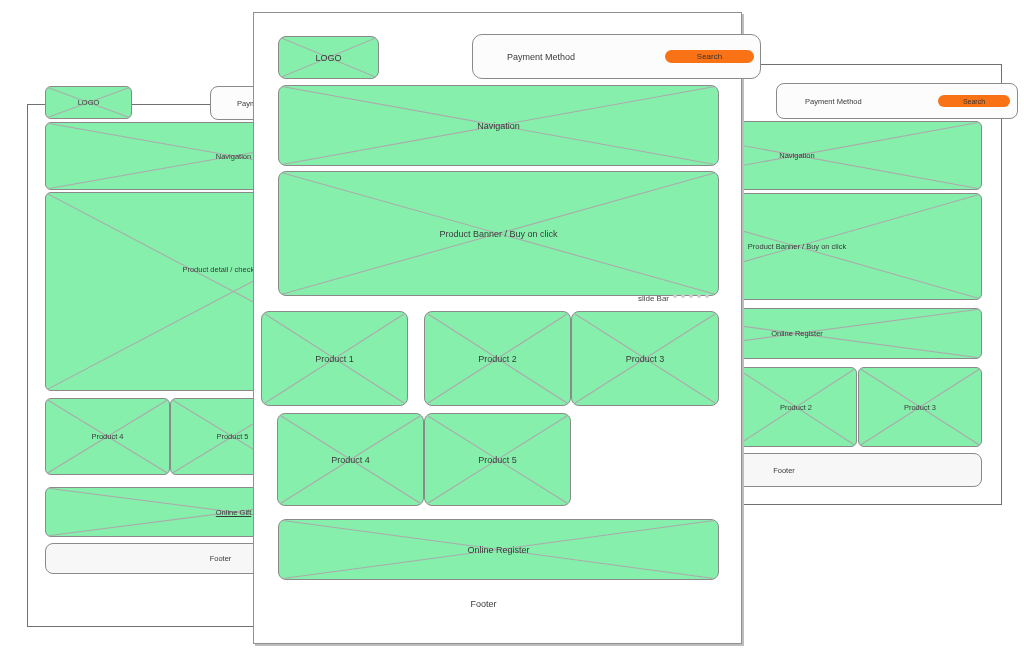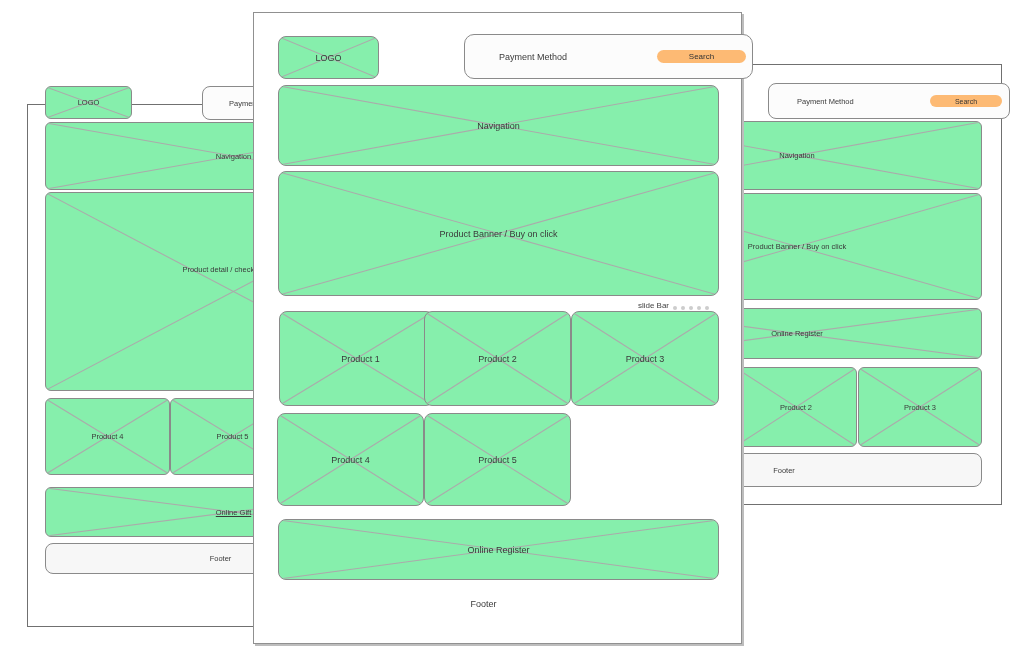--- a/index.html
+++ b/index.html
@@ -17,33 +17,33 @@
   .box{
     position:absolute;background:#86efac;border:1px solid #8a8a8a;border-radius:8px;
     display:flex;align-items:center;justify-content:center;overflow:hidden;
   }
   .page-side .box{border-radius:6px;}
   .box svg{position:absolute;left:0;top:0;width:100%;height:100%;}
   .box line{stroke:#ababab;stroke-width:1.1;vector-effect:non-scaling-stroke;}
   .lbl{position:relative;z-index:1;white-space:nowrap;}
   .bar{
     position:absolute;background:#fcfcfc;border:1px solid #8a8a8a;border-radius:10px;
-    display:flex;align-items:center;overflow:hidden;
+    display:flex;align-items:center;overflow:hidden;margin-left:8px;
   }
   .page-side .bar{border-radius:8px;}
   .pill{
-    background:#fdba74;border-radius:999px;display:flex;align-items:center;
+    background:#f97316;border-radius:999px;display:flex;align-items:center;
     justify-content:center;color:#333;flex:0 0 auto;
   }
   .plainbar{
     position:absolute;background:#f7f7f7;border:1px solid #8a8a8a;border-radius:8px;
     display:flex;align-items:center;justify-content:center;overflow:hidden;
   }
   .slide-row{
-    position:absolute;display:flex;align-items:flex-end;justify-content:flex-end;
+    position:absolute;display:flex;align-items:flex-start;justify-content:flex-end;
     gap:4px;color:#444;
   }
   .dot{width:4px;height:4px;border-radius:50%;background:#cdcdcd;flex:0 0 auto;}
   .shift-l{transform:translateX(-13px);}
   .lbl-up{position:absolute;left:0;right:0;top:72px;text-align:center;transform:translateX(-10px);}
   .footer-text{position:absolute;left:0;right:0;top:586px;text-align:center;transform:translateX(-14px);}
 </style>
 </head>
 <body>
 
@@ -205,21 +205,21 @@
 
     <div class="slide-row" style="left:24px;top:281px;width:439px;height:16px;padding-right:8px;box-sizing:border-box;font-size:8px;">
       <span class="lbl">slide Bar</span>
       <span class="dot"></span>
       <span class="dot"></span>
       <span class="dot"></span>
       <span class="dot"></span>
       <span class="dot"></span>
     </div>
 
-    <div class="box" style="left:25px;top:298px;width:145px;height:93px;padding-left:8px;">
+    <div class="box" style="left:7px;top:298px;width:145px;height:93px;">
       <svg viewBox="0 0 100 100" preserveAspectRatio="none">
           <line x1="0" y1="0" x2="100" y2="100"></line>
           <line x1="0" y1="100" x2="100" y2="0"></line>
         </svg>
       <span class="lbl">Product 1</span>
     </div>
     <div class="box" style="left:170px;top:298px;width:145px;height:93px;">
       <svg viewBox="0 0 100 100" preserveAspectRatio="none">
           <line x1="0" y1="0" x2="100" y2="100"></line>
           <line x1="0" y1="100" x2="100" y2="0"></line>

